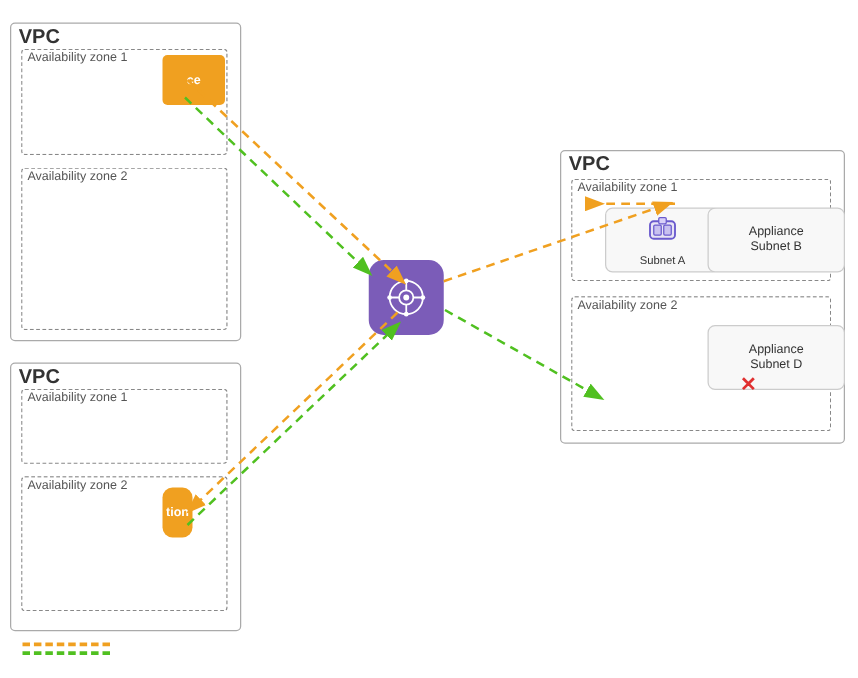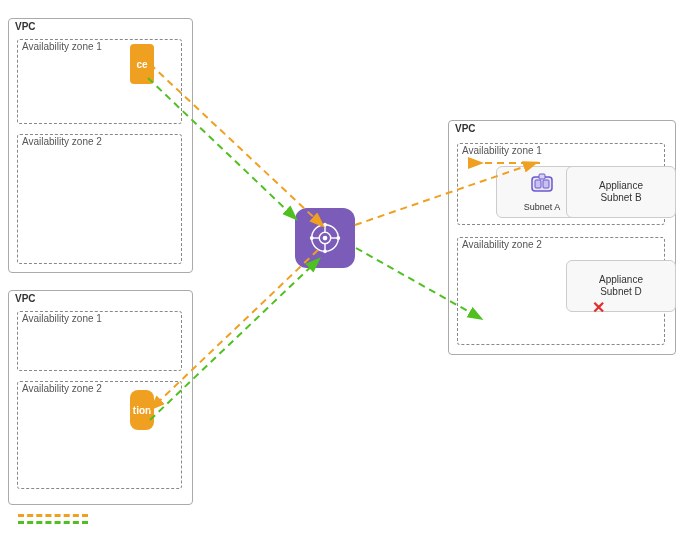--- a/index.html
+++ b/index.html
@@ -22,21 +22,21 @@
 
     
     .vpc-box {
       position: absolute;
       border: 1.5px solid #aaa;
       border-radius: 4px;
       background: #fff;
     }
 
     .vpc-label {
-      font-size: 10px;
+      font-size: 16px;
       font-weight: bold;
       color: #333;
       padding: 2px 6px;
     }
 
     .az-box {
       position: absolute;
       border: 1.5px dashed #888;
       border-radius: 3px;
     }
@@ -154,21 +154,21 @@
     }
 
     .hub-svg {
       width: 38px;
       height: 38px;
     }
 
     
     .source-icon-1 {
       position: absolute;
-      width: 24px;
+      width: 50px;
       height: 40px;
       background: #f0a020;
       border-radius: 4px;
       display: flex;
       align-items: center;
       justify-content: center;
       left: 130px;
       top: 44px;
       font-size: 18px;
     }
@@ -253,21 +253,21 @@
     <div class="az-box az2">
       <div class="az-label">Availability zone 2</div>
     </div>
   </div>
 
   <div class="vpc-box vpc-right">
     <div class="vpc-label">VPC</div>
     <div class="az-box az1">
       <div class="az-label">Availability zone 1</div>
 
-      <div class="subnet-box" style="left:20px;top:22px;width:92px;height:52px;">
+      <div class="subnet-box" style="left:8px;top:22px;width:92px;height:52px;">
         <div class="subnet-icon">
           <svg width="24" height="24" viewBox="0 0 24 24" fill="none">
             <rect x="2" y="6" width="20" height="14" rx="3" stroke="#6a5acd" stroke-width="1.5" fill="#e8e4f5"></rect>
             <rect x="5" y="9" width="6" height="8" rx="1" stroke="#6a5acd" stroke-width="1" fill="#c8c0f0"></rect>
             <rect x="13" y="9" width="6" height="8" rx="1" stroke="#6a5acd" stroke-width="1" fill="#c8c0f0"></rect>
             <rect x="9" y="3" width="6" height="5" rx="1" stroke="#6a5acd" stroke-width="1" fill="#d8d0f8"></rect>
           </svg>
         </div>
         <div class="subnet-label">Subnet A</div>
       </div>

